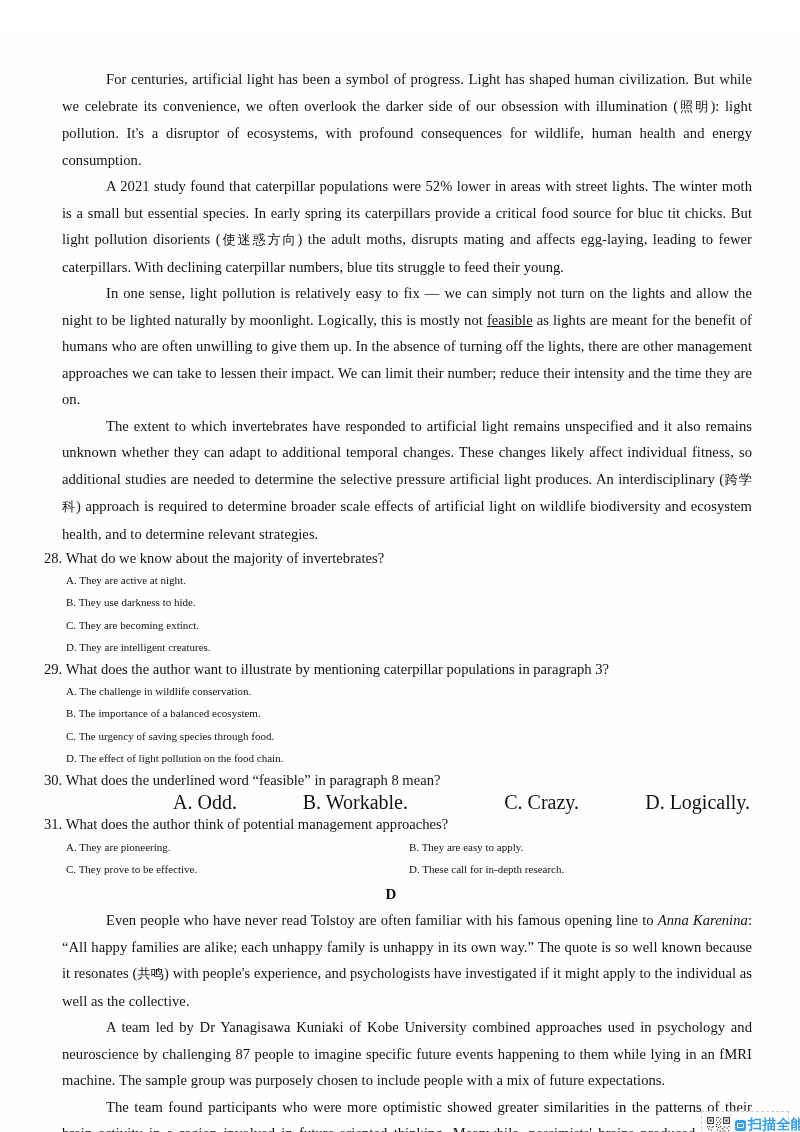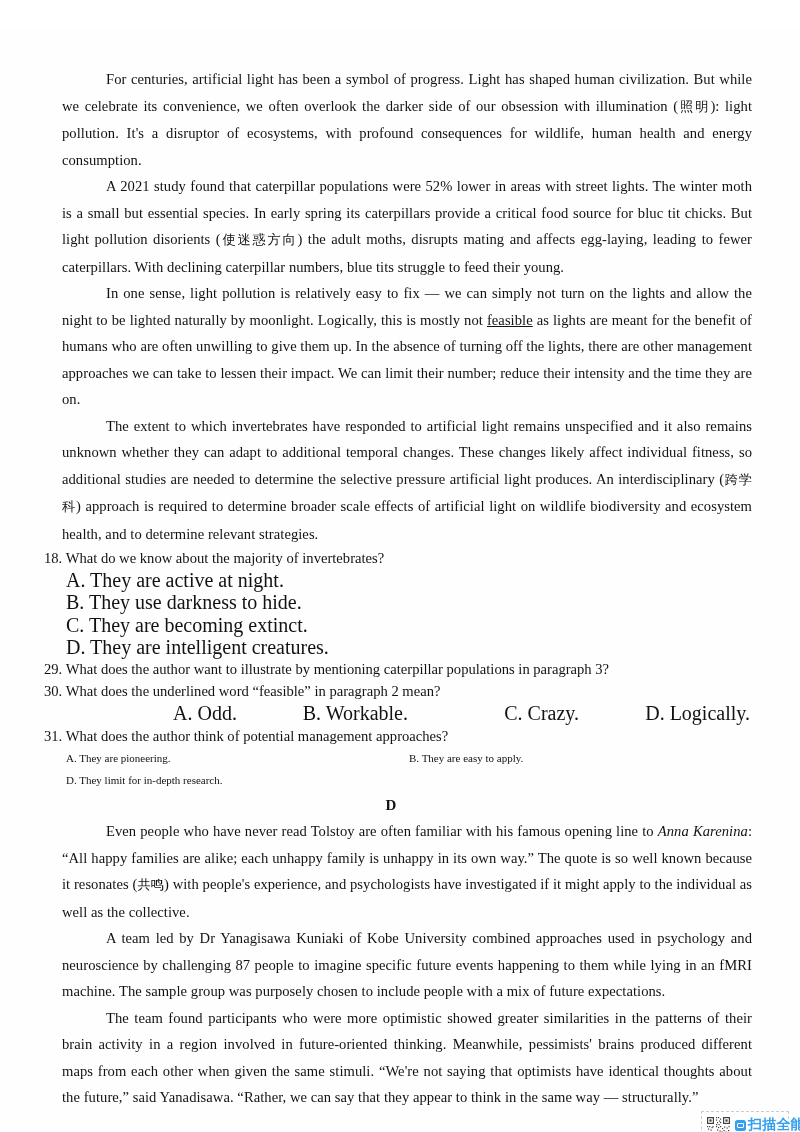--- a/index.html
+++ b/index.html
@@ -63,21 +63,21 @@
     padding-left: 0px;
     text-align: left;
     white-space: nowrap;
   }
   .opt-list {
     margin: 0;
     padding: 0;
     list-style: none;
   }
   .opt-row {
-    font-size: 20px;
+    font-size: 11px;
     line-height: 22.2px;
     padding-left: 22px;
     display: block;
     white-space: nowrap;
   }
   .opt-cols-2 {
     display: flex;
     padding-left: 22px;
     font-size: 11px;
     line-height: 22.2px;
@@ -177,51 +177,58 @@
 
     <p class="para"><span>For centuries, artificial light has been a symbol of progress. Light has shaped human civilization. But while we celebrate its convenience, we often overlook the darker side of our obsession with illumination (</span><span class="cn">照明</span><span>): light pollution. It's a disruptor of ecosystems, with profound consequences for wildlife, human health and energy consumption.</span></p>
 
     <p class="para"><span>A 2021 study found that caterpillar populations were 52% lower in areas with street lights. The winter moth is a small but essential species. In early spring its caterpillars provide a critical food source for bluc tit chicks. But light pollution disorients (</span><span class="cn">使迷惑方向</span><span>) the adult moths, disrupts mating and affects egg-laying, leading to fewer caterpillars. With declining caterpillar numbers, blue tits struggle to feed their young.</span></p>
 
     <p class="para"><span>In one sense, light pollution is relatively easy to fix — we can simply not turn on the lights and allow the night to be lighted naturally by moonlight. Logically, this is mostly not </span><span class="uline">feasible</span><span> as lights are meant for the benefit of humans who are often unwilling to give them up. In the absence of turning off the lights, there are other management approaches we can take to lessen their impact. We can limit their number; reduce their intensity and the time they are on.</span></p>
 
     <p class="para"><span>The extent to which invertebrates have responded to artificial light remains unspecified and it also remains unknown whether they can adapt to additional temporal changes. These changes likely affect individual fitness, so additional studies are needed to determine the selective pressure artificial light produces. An interdisciplinary (</span><span class="cn">跨学科</span><span>) approach is required to determine broader scale effects of artificial light on wildlife biodiversity and ecosystem health, and to determine relevant strategies.</span></p>
 
     <div class="q-block">
-      <div class="q-stem">18. What do we know about the majority of invertebrates?</div>
+      <div class="q-stem">28. What do we know about the majority of invertebrates?</div>
       <div class="opt-list">
         <div class="opt-row">A. They are active at night.</div>
         <div class="opt-row">B. They use darkness to hide.</div>
         <div class="opt-row">C. They are becoming extinct.</div>
         <div class="opt-row">D. They are intelligent creatures.</div>
       </div>
     </div>
 
     <div class="q-block">
       <div class="q-stem">29. What does the author want to illustrate by mentioning caterpillar populations in paragraph 3?</div>
+      <div class="opt-list">
+        <div class="opt-row">A. The challenge in wildlife conservation.</div>
+        <div class="opt-row">B. The importance of a balanced ecosystem.</div>
+        <div class="opt-row">C. The urgency of saving species through food.</div>
+        <div class="opt-row">D. The effect of light pollution on the food chain.</div>
+      </div>
     </div>
 
     <div class="q-block">
-      <div class="q-stem">30. What does the underlined word “feasible” in paragraph 2 mean?</div>
+      <div class="q-stem">30. What does the underlined word “feasible” in paragraph 8 mean?</div>
       <div class="opt-cols-4">
         <span>A. Odd.</span>
         <span>B. Workable.</span>
         <span>C. Crazy.</span>
         <span>D. Logically.</span>
       </div>
     </div>
 
     <div class="q-block">
       <div class="q-stem">31. What does the author think of potential management approaches?</div>
       <div class="opt-cols-2">
         <span>A. They are pioneering.</span>
         <span>B. They are easy to apply.</span>
       </div>
       <div class="opt-cols-2">
-        <span>D. They limit for in-depth research.</span>
+        <span>C. They prove to be effective.</span>
+        <span>D. These call for in-depth research.</span>
       </div>
     </div>
 
     <div class="section-letter">D</div>
 
     <p class="para"><span>Even people who have never read Tolstoy are often familiar with his famous opening line to </span><span class="ital">Anna Karenina</span><span>: “All happy families are alike; each unhappy family is unhappy in its own way.” The quote is so well known because it resonates (</span><span class="cn">共鸣</span><span>) with people's experience, and psychologists have investigated if it might apply to the individual as well as the collective.</span></p>
 
     <p class="para">A team led by Dr Yanagisawa Kuniaki of Kobe University combined approaches used in psychology and neuroscience by challenging 87 people to imagine specific future events happening to them while lying in an fMRI machine. The sample group was purposely chosen to include people with a mix of future expectations.</p>
 
     <p class="para">The team found participants who were more optimistic showed greater similarities in the patterns of their brain activity in a region involved in future-oriented thinking. Meanwhile, pessimists' brains produced different maps from each other when given the same stimuli. “We're not saying that optimists have identical thoughts about the future,” said Yanadisawa. “Rather, we can say that they appear to think in the same way — structurally.”</p>

